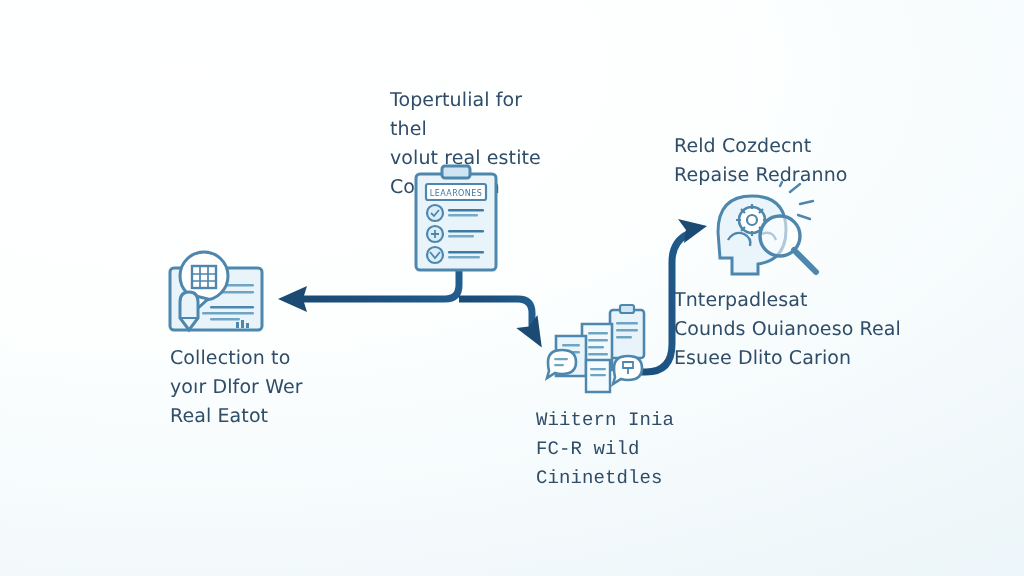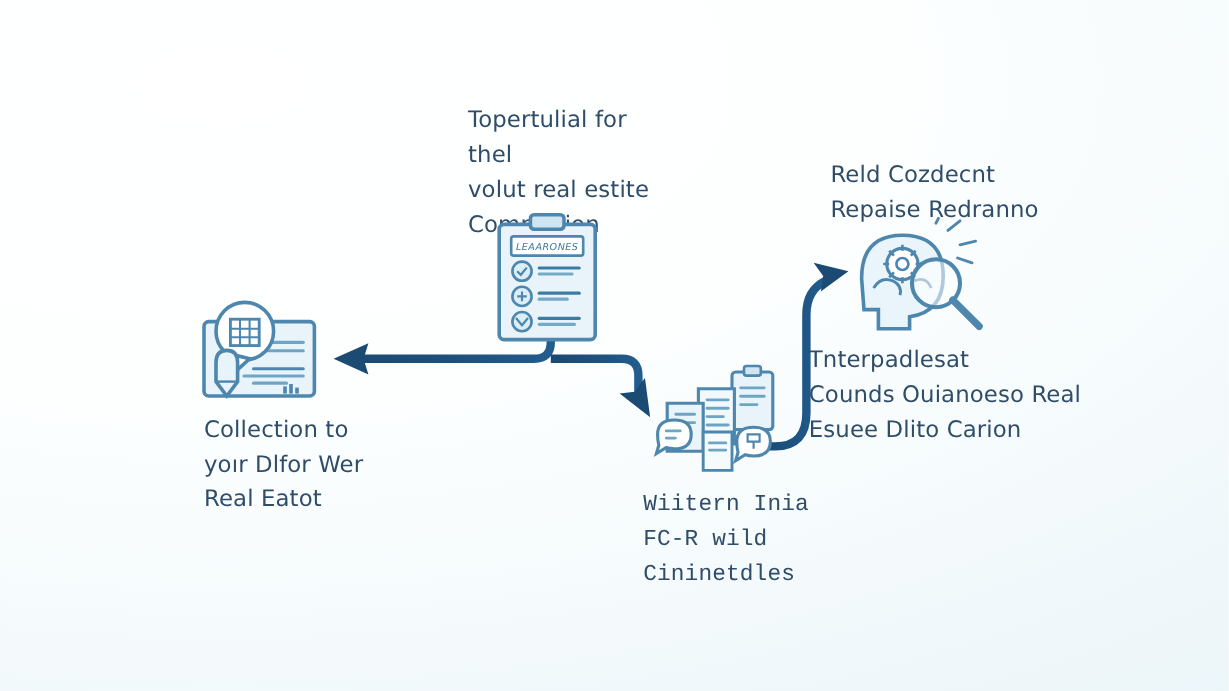--- a/index.html
+++ b/index.html
@@ -81,21 +81,21 @@
       <path d="M 707 226 L 678 219 L 686 230 L 684 243 Z" fill="#1b4a72"></path>
     </g>
   </svg>
 
   <div class="node" style="left:386px; top:86px; width:170px; height:180px;">
 
     <div class="label" style="left:4px; top:0px; width:170px;">Topertulial for thel
 volut real estite
 Comrestion</div>
 
-    <div class="icon-wrap" style="left:22px; top:91px;font-style:italic;">
+    <div class="icon-wrap" style="left:22px; top:78px;">
       <svg width="96" height="112" viewBox="0 0 96 112">
 
         <rect x="8" y="10" width="80" height="96" rx="4" ry="4" fill="#e8f4fa" stroke="#4e87ae" stroke-width="3"></rect>
 
         <rect x="34" y="2" width="28" height="12" rx="3" ry="3" fill="#cfe6f2" stroke="#4e87ae" stroke-width="3"></rect>
 
         <rect x="18" y="20" width="60" height="16" rx="2" ry="2" fill="#ffffff" stroke="#4e87ae" stroke-width="2.2"></rect>
         <text x="48" y="31.5" text-anchor="middle" font-family="DejaVu Sans, Liberation Sans, sans-serif" font-size="8" fill="#3e7ba3" letter-spacing="0.4">LEAARONES</text>
 
         <circle cx="27" cy="49" r="8" fill="#dbeef8" stroke="#4e87ae" stroke-width="2.2"></circle>
@@ -183,21 +183,21 @@
       </svg>
     </div>
 
     <div class="label" style="left:6px; top:106px; width:180px;">Wiitern Inia
 FC-R wild
 Cininetdles</div>
   </div>
 
   <div class="node" style="left:672px; top:132px; width:230px; height:210px;">
 
-    <div class="label" style="left:2px; top:0px; width:230px;margin-left:18px;">Reld Cozdecnt
+    <div class="label" style="left:2px; top:0px; width:230px;">Reld Cozdecnt
 Repaise Redranno</div>
 
     <div class="icon-wrap" style="left:34px; top:50px;">
       <svg width="124" height="96" viewBox="0 0 124 96">
 
         <path d="M12 50 q0 -36 34 -36 q34 0 34 34 q0 30 -28 34 l0 10 l-26 0 l0 -16 l-12 0 Z" fill="#eaf5fb" stroke="#4e87ae" stroke-width="3"></path>
 
         <circle cx="46" cy="38" r="13" fill="#ffffff" stroke="#4e87ae" stroke-width="2.6"></circle>
         <circle cx="46" cy="38" r="5" fill="none" stroke="#4e87ae" stroke-width="2.2"></circle>
         <path d="M46 22 v5 M46 49 v5 M30 38 h5 M57 38 h5

